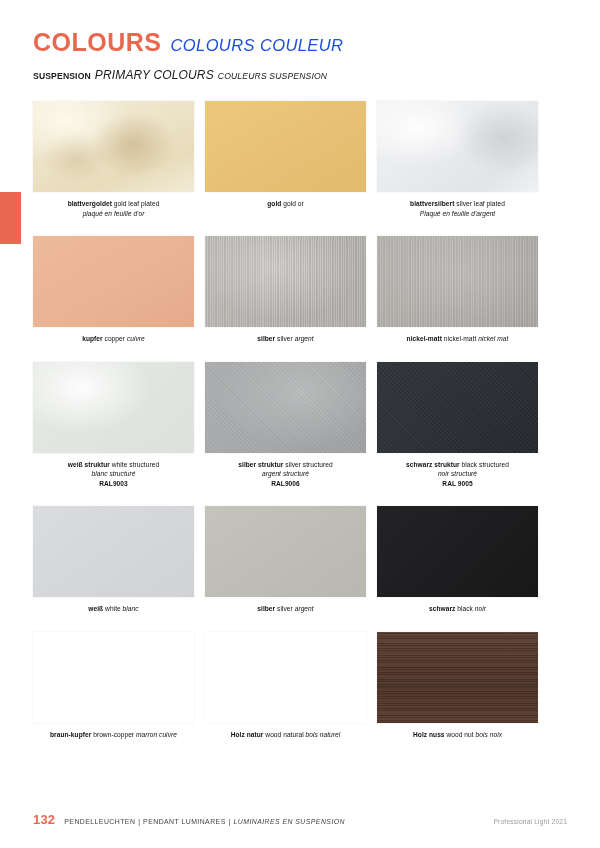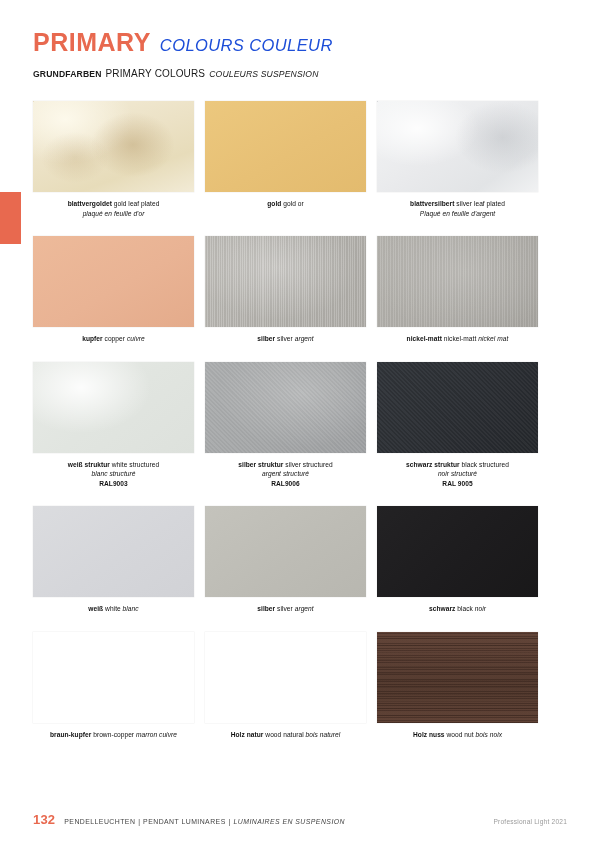--- a/index.html
+++ b/index.html
@@ -16,21 +16,21 @@
   .title-main{
     font-size:25px;font-weight:bold;color:#e8694f;letter-spacing:0.5px;
     line-height:1;
   }
   .title-sub{
     font-size:16.5px;font-style:italic;color:#1d4ed8;letter-spacing:0.4px;
     line-height:1;
   }
   .subheader{position:absolute;left:33px;top:68px;display:flex;align-items:baseline;gap:4px;}
   .sh-bold{font-size:8.6px;font-weight:bold;color:#1a1a1a;letter-spacing:0.15px;}
-  .sh-mid{font-size:10px;color:#1a1a1a;letter-spacing:0.15px;}
+  .sh-mid{font-size:12px;color:#1a1a1a;letter-spacing:0.15px;font-style:italic;}
   .sh-ital{font-size:8.6px;font-style:italic;color:#1a1a1a;letter-spacing:0.15px;}
 
   
   .side-tab{
     position:absolute;left:0;top:192px;width:21px;height:52px;
     background:#e8694f;
   }
 
   
   .grid{position:absolute;left:33px;top:101px;width:506px;}
@@ -147,27 +147,27 @@
 </style>
 </head>
 <body>
 
 <div class="page">
 
   <div class="side-tab"></div>
 
   <div class="header">
     <div class="title-row">
-      <span class="title-main">PRIMARY</span>
+      <span class="title-main">COLOURS</span>
       <span class="title-sub">COLOURS COULEUR</span>
     </div>
   </div>
 
   <div class="subheader">
-    <span class="sh-bold">GRUNDFARBEN</span>
+    <span class="sh-bold">SUSPENSION</span>
     <span class="sh-mid">PRIMARY COLOURS</span>
     <span class="sh-ital">COULEURS SUSPENSION</span>
   </div>
 
   <div class="grid">
       <div class="row" style="margin-bottom: 18px;">
         <div class="cell">
           <div class="swatch sw-goldleaf"></div>
           <div class="caption"><span class="b">blattvergoldet</span><span class="n"> gold leaf plated</span><br><span class="i">plaqué en feuille d'or</span></div>
         </div>

